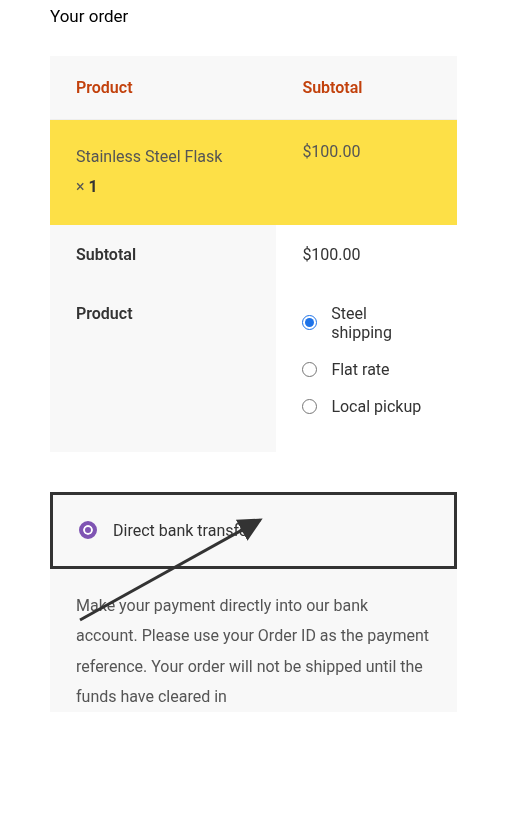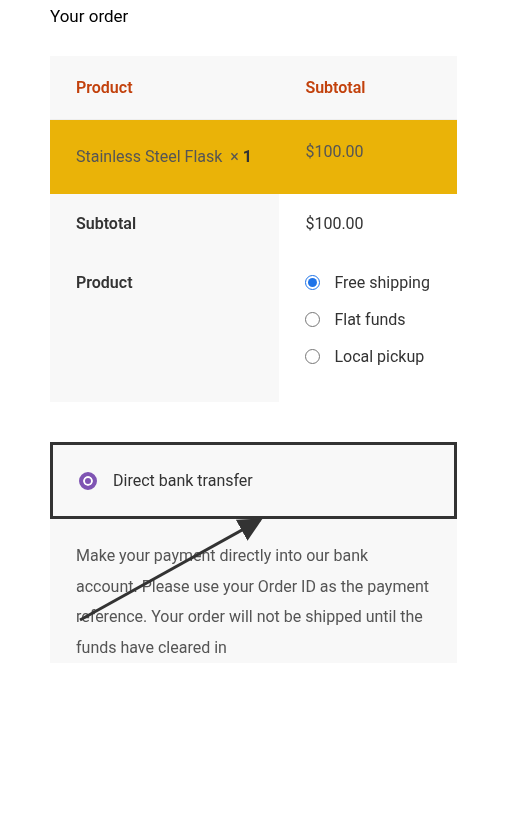--- a/index.html
+++ b/index.html
@@ -37,21 +37,21 @@
       font-size: 16px;
     }
     .order-table th {
       font-weight: 600;
       color: #c2410c;
     }
     .order-table thead th {
       border-bottom: 1px solid #eeeeee;
     }
     .order-table tbody td {
-      background: #eab308;
+      background: #fde047;
       color: #555;
       font-weight: 400;
     }
     .product-name {
       color: #555;
       line-height: 1.9;
     }
     .qty-x {
       color: #555;
     }
@@ -160,25 +160,25 @@
     <tr>
       <th>Subtotal</th>
       <td>$100.00</td>
     </tr>
     <tr>
       <th>Product</th>
       <td>
         <ul class="shipping-options">
           <li>
             <input type="radio" name="ship" checked="" style="">
-            <span>Free shipping</span>
+            <span>Steel shipping</span>
           </li>
           <li>
             <input type="radio" name="ship" style="">
-            <span>Flat funds</span>
+            <span>Flat rate</span>
           </li>
           <li>
             <input type="radio" name="ship" style="">
             <span>Local pickup</span>
           </li>
         </ul>
       </td>
     </tr>
   </tfoot>
 </table>

